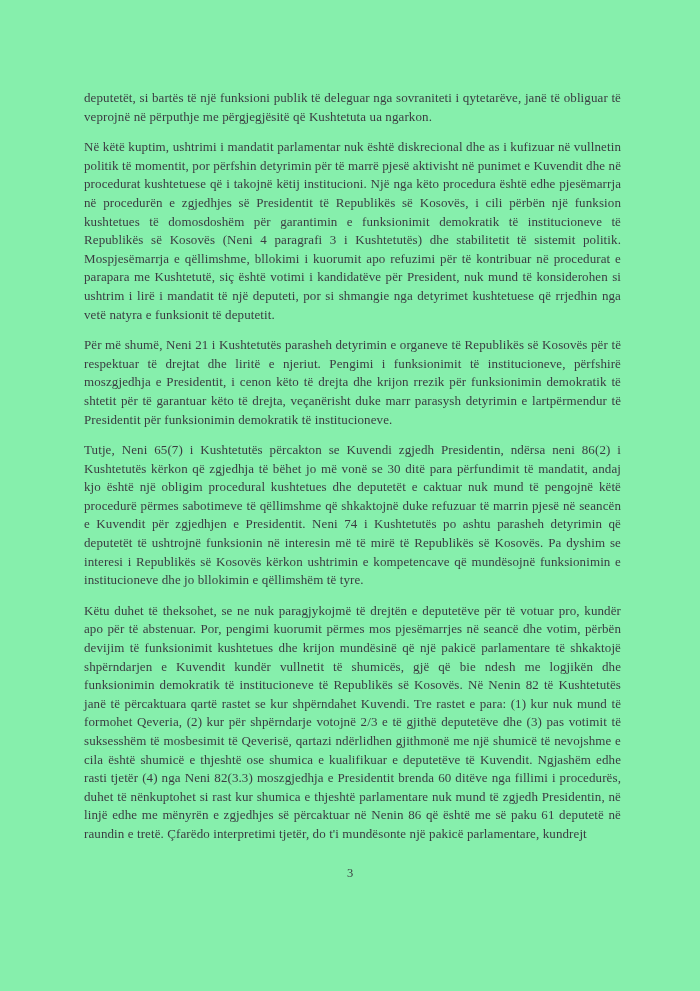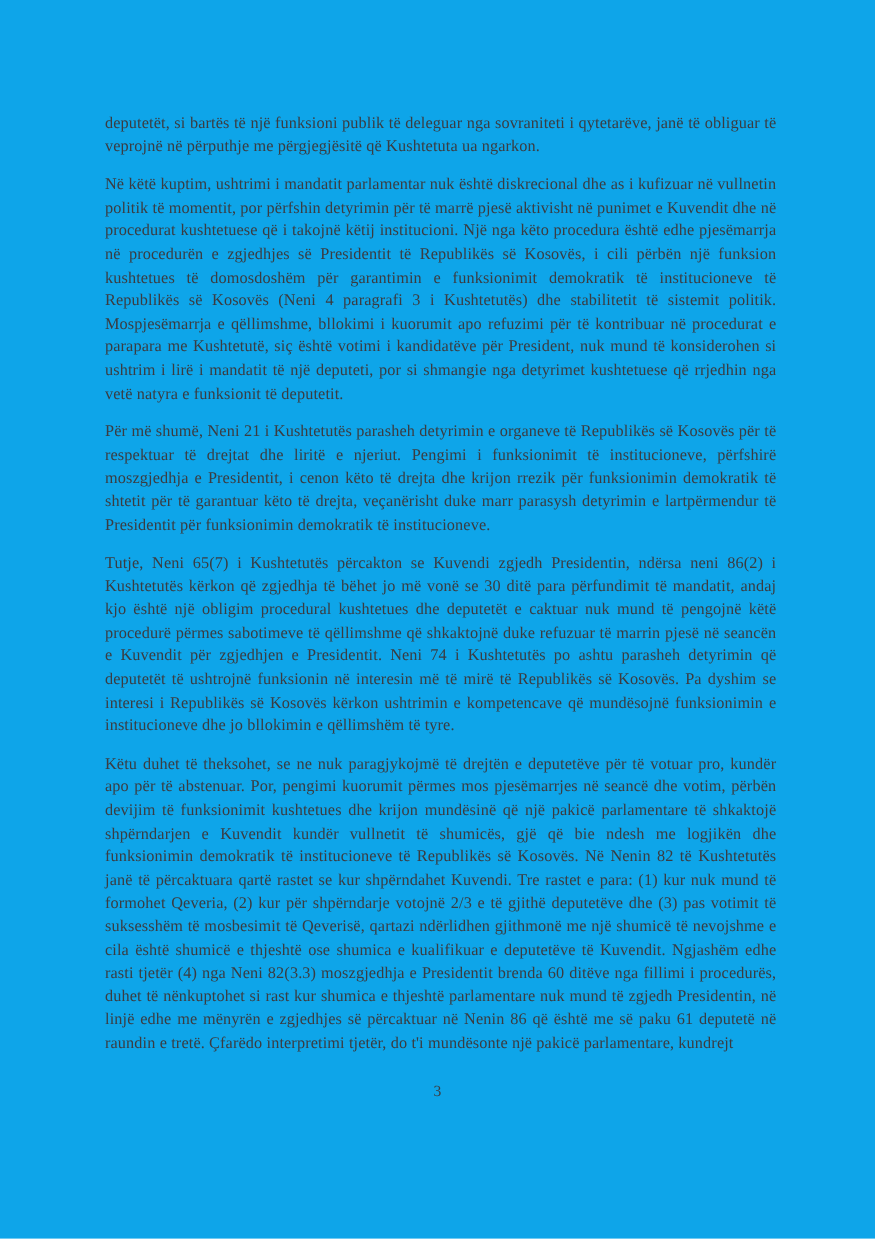--- a/index.html
+++ b/index.html
@@ -4,21 +4,21 @@
 <style>
   html, body {
     margin: 0;
     padding: 0;
     background: #ffffff;
   }
   .sheet {
     position: relative;
     width: 700px;
     height: 991px;
-    background: #0ea5e9;
+    background: #86efac;
     font-family: "Liberation Serif", serif;
     overflow: hidden;
   }
   .text-block {
     position: absolute;
     left: 84px;
     top: 89px;
     width: 537px;
     font-size: 13px;
     line-height: 18.6px;

